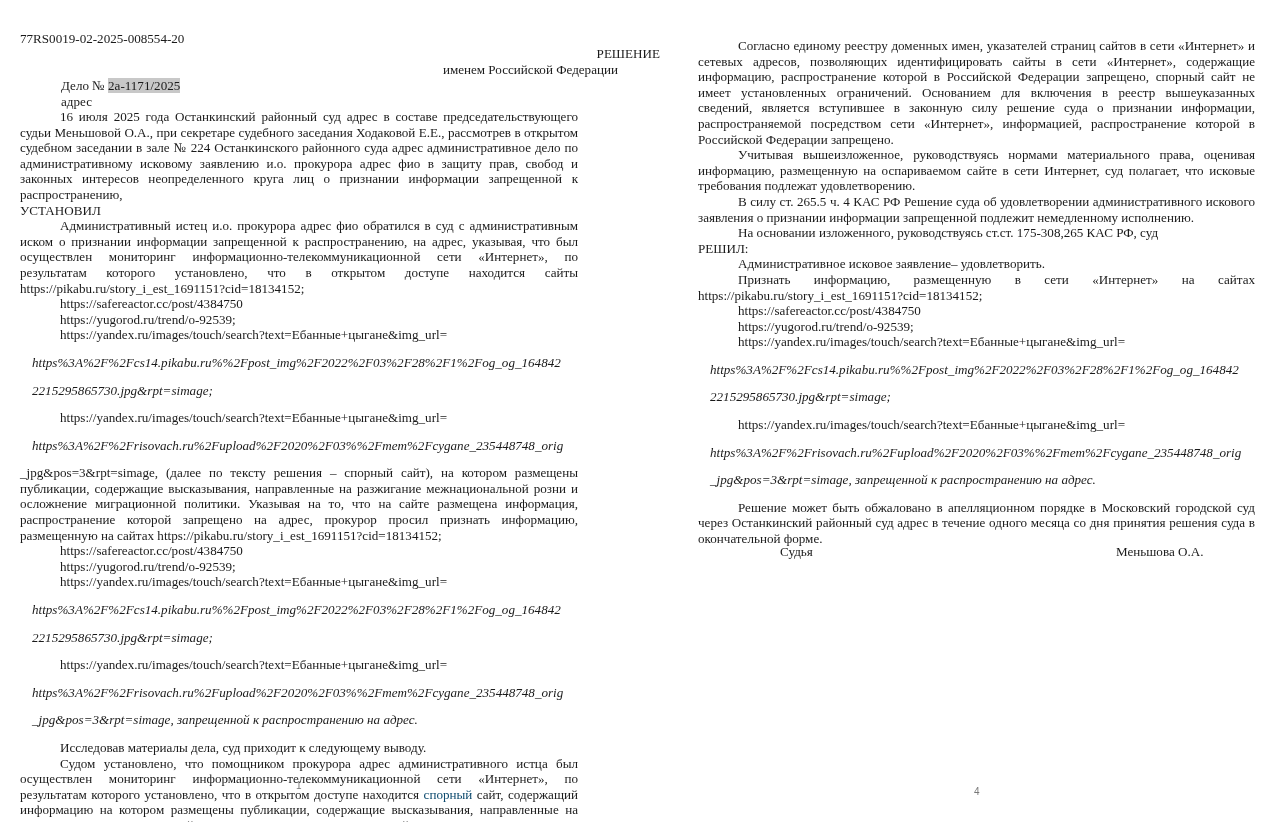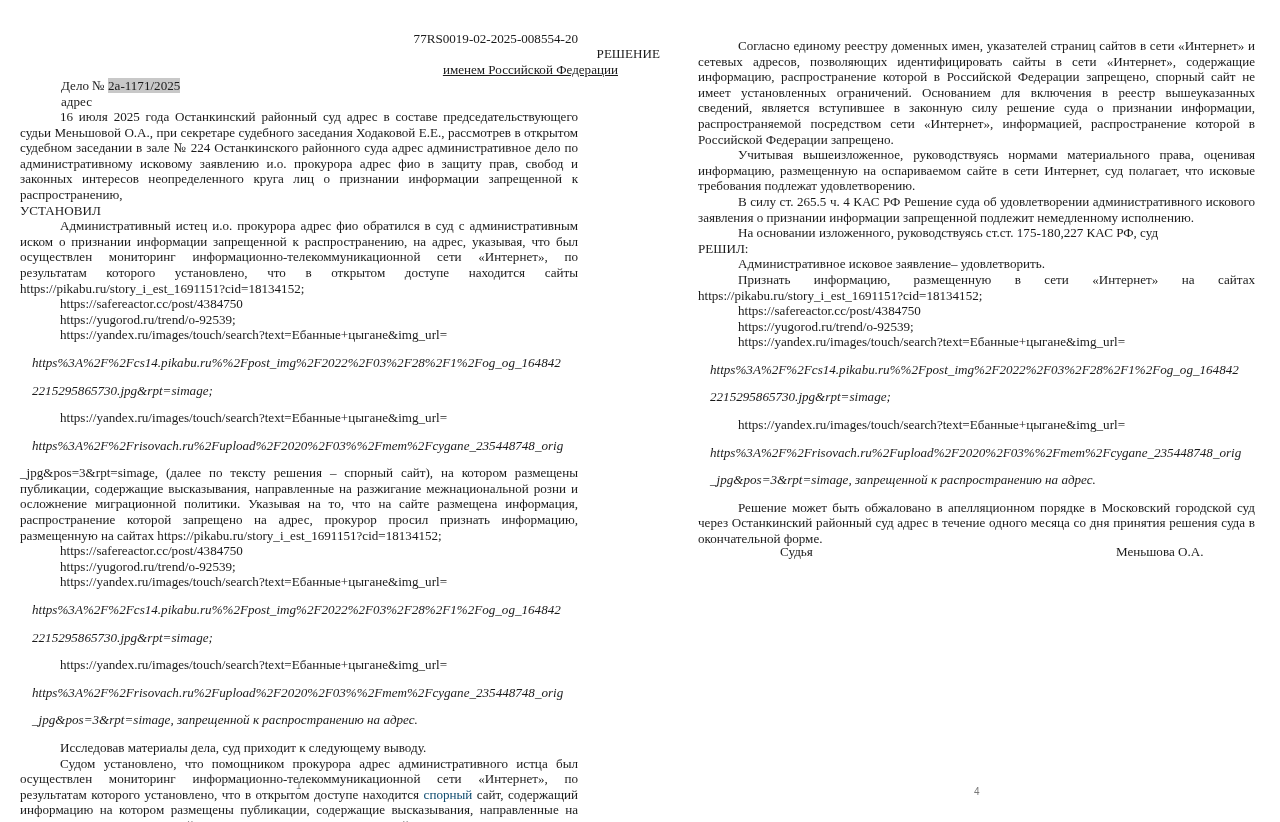--- a/index.html
+++ b/index.html
@@ -5,35 +5,35 @@
   html, body { margin:0; padding:0; background:#ffffff; }
   body { width:1280px; height:822px; overflow:hidden; position:relative;
          font-family:"Liberation Serif", "DejaVu Serif", serif; color:#1a1a1a; }
   .page { position:absolute; top:0; height:822px; font-size:13.1px; line-height:15.6px; }
   #page1 { left:0; width:640px; }
   #page4 { left:640px; width:640px; }
   .block { position:absolute; }
   .p { margin:0; text-align:justify; text-align-last:left; }
   .ind { text-indent:40px; }
   .center { text-align:right; }
-  .right { text-align:right; }
+  .right { }
   .url { margin:0; padding-left:40px; white-space:nowrap; }
   .cont { margin:12px; white-space:nowrap;font-style:italic; }
   .hl { background:#c8c8c8; }
   .link { color:#0c4a6e; }
   .pagenum { position:absolute; font-family:"Liberation Sans","DejaVu Sans",sans-serif;
              font-size:10px; color:#777; }
 </style>
 </head>
 <body>
 
 <div id="page1" class="page">
   <div class="block right" style="left:20px; top:31px; width:558px;">77RS0019-02-2025-008554-20</div>
   <div class="block center" style="left:20px; top:46px; width:640px;">РЕШЕНИЕ</div>
-  <div class="block center" style="left:20px; top:62px; width:598px;text-decoration:underline;">именем Российской Федерации</div>
+  <div class="block center" style="left:20px; top:62px; width:598px;">именем Российской Федерации</div>
   <div class="block" style="left:61px; top:78px;text-align:right;">
     <span>Дело № </span><span class="hl">2а-1171/2025</span>
   </div>
   <div class="block" style="left:61px; top:94px;">адрес</div>
 
   <div class="block" style="left:20px; top:109px; width:558px;">
     <p class="p ind">16 июля 2025 года Останкинский районный суд адрес в составе председательствующего судьи Меньшовой О.А., при секретаре судебного заседания Ходаковой Е.Е., рассмотрев в открытом судебном заседании в зале № 224 Останкинского районного суда адрес административное дело по административному исковому заявлению и.о. прокурора адрес фио в защиту прав, свобод и законных интересов неопределенного круга лиц о признании информации запрещенной к распространению,</p>
     <p class="p center">УСТАНОВИЛ</p>
     <p class="p ind">Административный истец и.о. прокурора адрес фио обратился в суд с административным иском о признании информации запрещенной к распространению, на адрес, указывая, что был осуществлен мониторинг информационно-телекоммуникационной сети «Интернет», по результатам которого установлено, что в открытом доступе находится сайты https://pikabu.ru/story_i_est_1691151?cid=18134152;</p>
     <p class="url">https://safereactor.cc/post/4384750</p>
@@ -57,21 +57,21 @@
   </div>
 
   <div class="pagenum" style="left:296px; top:778px;">1</div>
 </div>
 
 <div id="page4" class="page">
   <div class="block" style="left:58px; top:38px; width:557px;">
     <p class="p ind">Согласно единому реестру доменных имен, указателей страниц сайтов в сети «Интернет» и сетевых адресов, позволяющих идентифицировать сайты в сети «Интернет», содержащие информацию, распространение которой в Российской Федерации запрещено, спорный сайт не имеет установленных ограничений. Основанием для включения в реестр вышеуказанных сведений, является вступившее в законную силу решение суда о признании информации, распространяемой посредством сети «Интернет», информацией, распространение которой в Российской Федерации запрещено.</p>
     <p class="p ind">Учитывая вышеизложенное, руководствуясь нормами материального права, оценивая информацию, размещенную на оспариваемом сайте в сети Интернет, суд полагает, что исковые требования подлежат удовлетворению.</p>
     <p class="p ind">В силу ст. 265.5 ч. 4 КАС РФ Решение суда об удовлетворении административного искового заявления о признании информации запрещенной подлежит немедленному исполнению.</p>
-    <p class="p ind">На основании изложенного, руководствуясь ст.ст. 175-180,227  КАС РФ, суд</p>
+    <p class="p ind">На основании изложенного, руководствуясь ст.ст. 175-308,265  КАС РФ, суд</p>
     <p class="p center">РЕШИЛ:</p>
     <p class="p ind">Административное исковое заявление– удовлетворить.</p>
     <p class="p ind">Признать информацию, размещенную в сети «Интернет» на сайтах https://pikabu.ru/story_i_est_1691151?cid=18134152;</p>
     <p class="url">https://safereactor.cc/post/4384750</p>
     <p class="url">https://yugorod.ru/trend/o-92539;</p>
     <p class="url">https://yandex.ru/images/touch/search?text=Ебанные+цыгане&amp;img_url=</p>
     <p class="cont">https%3A%2F%2Fcs14.pikabu.ru%%2Fpost_img%2F2022%2F03%2F28%2F1%2Fog_og_164842</p>
     <p class="cont">2215295865730.jpg&amp;rpt=simage;</p>
     <p class="url">https://yandex.ru/images/touch/search?text=Ебанные+цыгане&amp;img_url=</p>
     <p class="cont">https%3A%2F%2Frisovach.ru%2Fupload%2F2020%2F03%%2Fmem%2Fcygane_235448748_orig</p>

